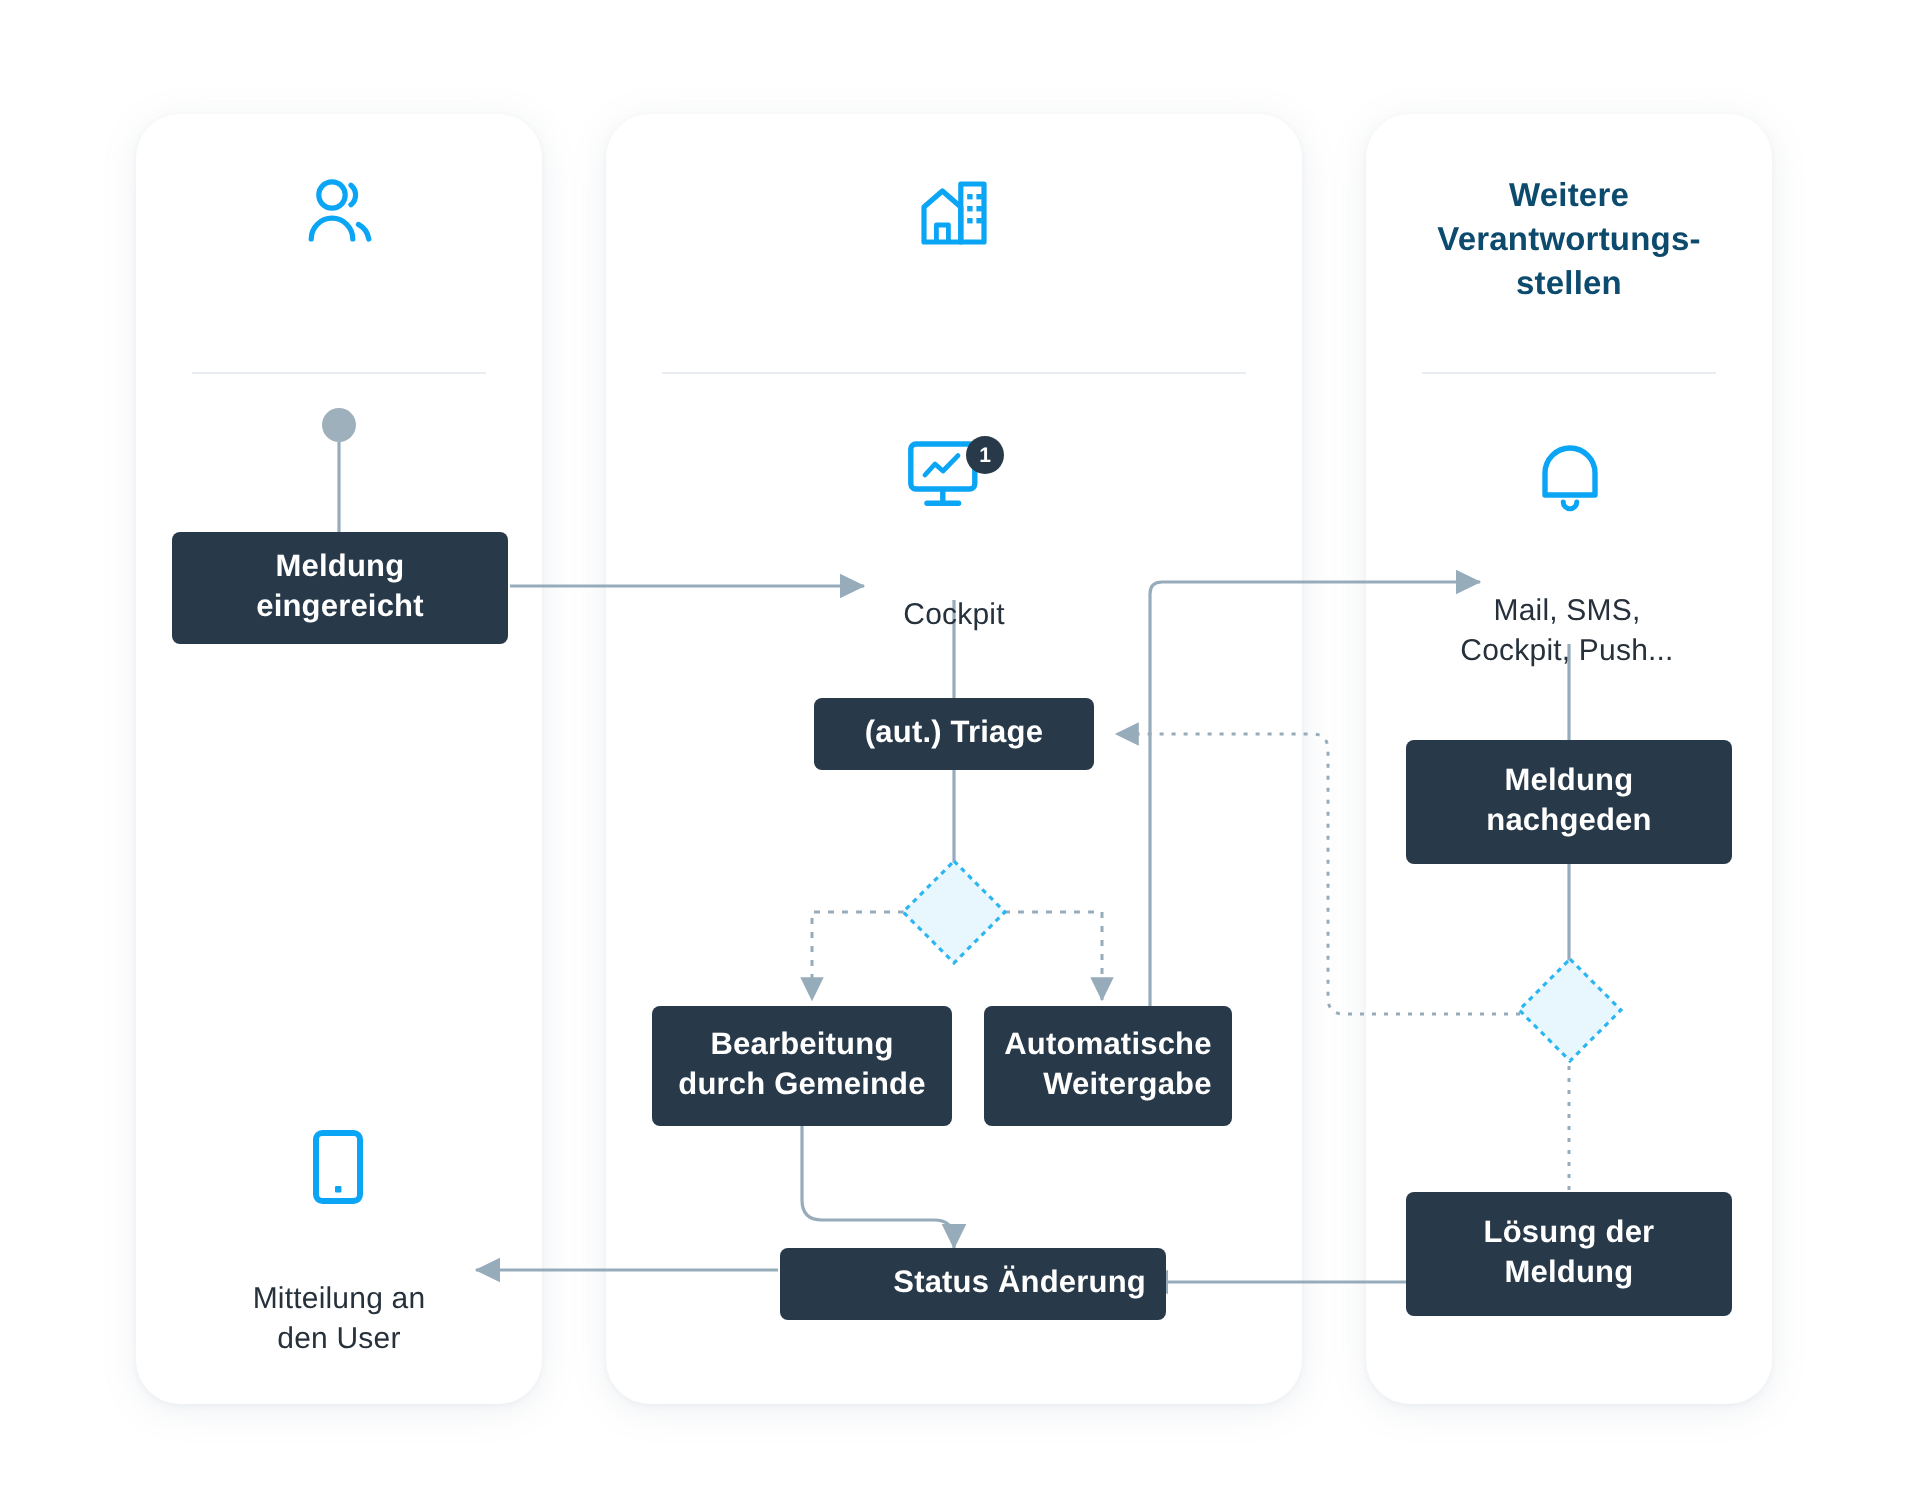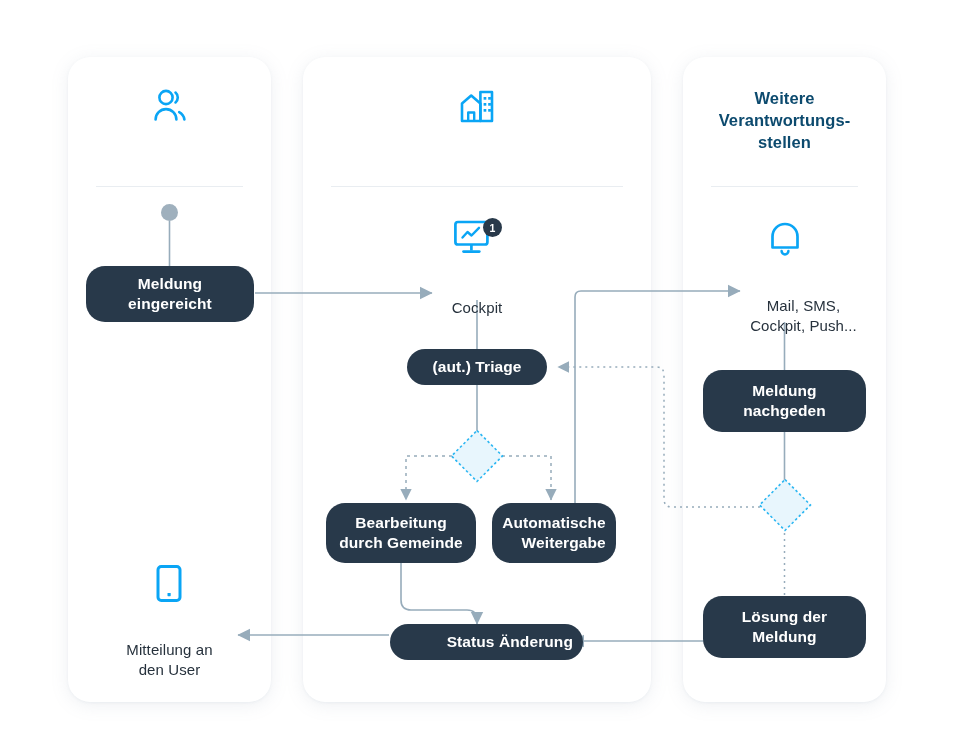--- a/index.html
+++ b/index.html
@@ -64,21 +64,21 @@
   .node {
     position: absolute;
     box-sizing: border-box;
     display: flex;
     align-items: center;
     justify-content: center;
     text-align: center;
   }
   .node.dark {
     background: #28394a;
-    border-radius: 19px;
+    border-radius: 4px;
     color: #ffffff;
     font-size: 15.5px;
     font-weight: bold;
     line-height: 1.32;
     letter-spacing: .1px;
     padding: 0 10px;
   }
   .node.plain {
     color: #26313c;
     font-size: 15px;
@@ -267,21 +267,21 @@
     <span>
       <span>Automatische</span><br>
       <span>Weitergabe</span>
     </span>
   </div>
 
   <div class="node dark" style="left:390px; top:624px; width:193px; height:36px;justify-content:flex-end;">
     <span>Status Änderung</span>
   </div>
 
-  <div class="node plain" style="left:732px; top:270px; width:143px; height:52px;">
+  <div class="node plain" style="left:712px; top:270px; width:143px; height:52px;">
     <span class="node-label">
       <span>Mail, SMS,</span><br>
       <span>Cockpit, Push...</span>
     </span>
   </div>
 
   <div class="node dark" style="left:703px; top:370px; width:163px; height:62px;">
     <span>
       <span>Meldung</span><br>
       <span>nachgeden</span>

